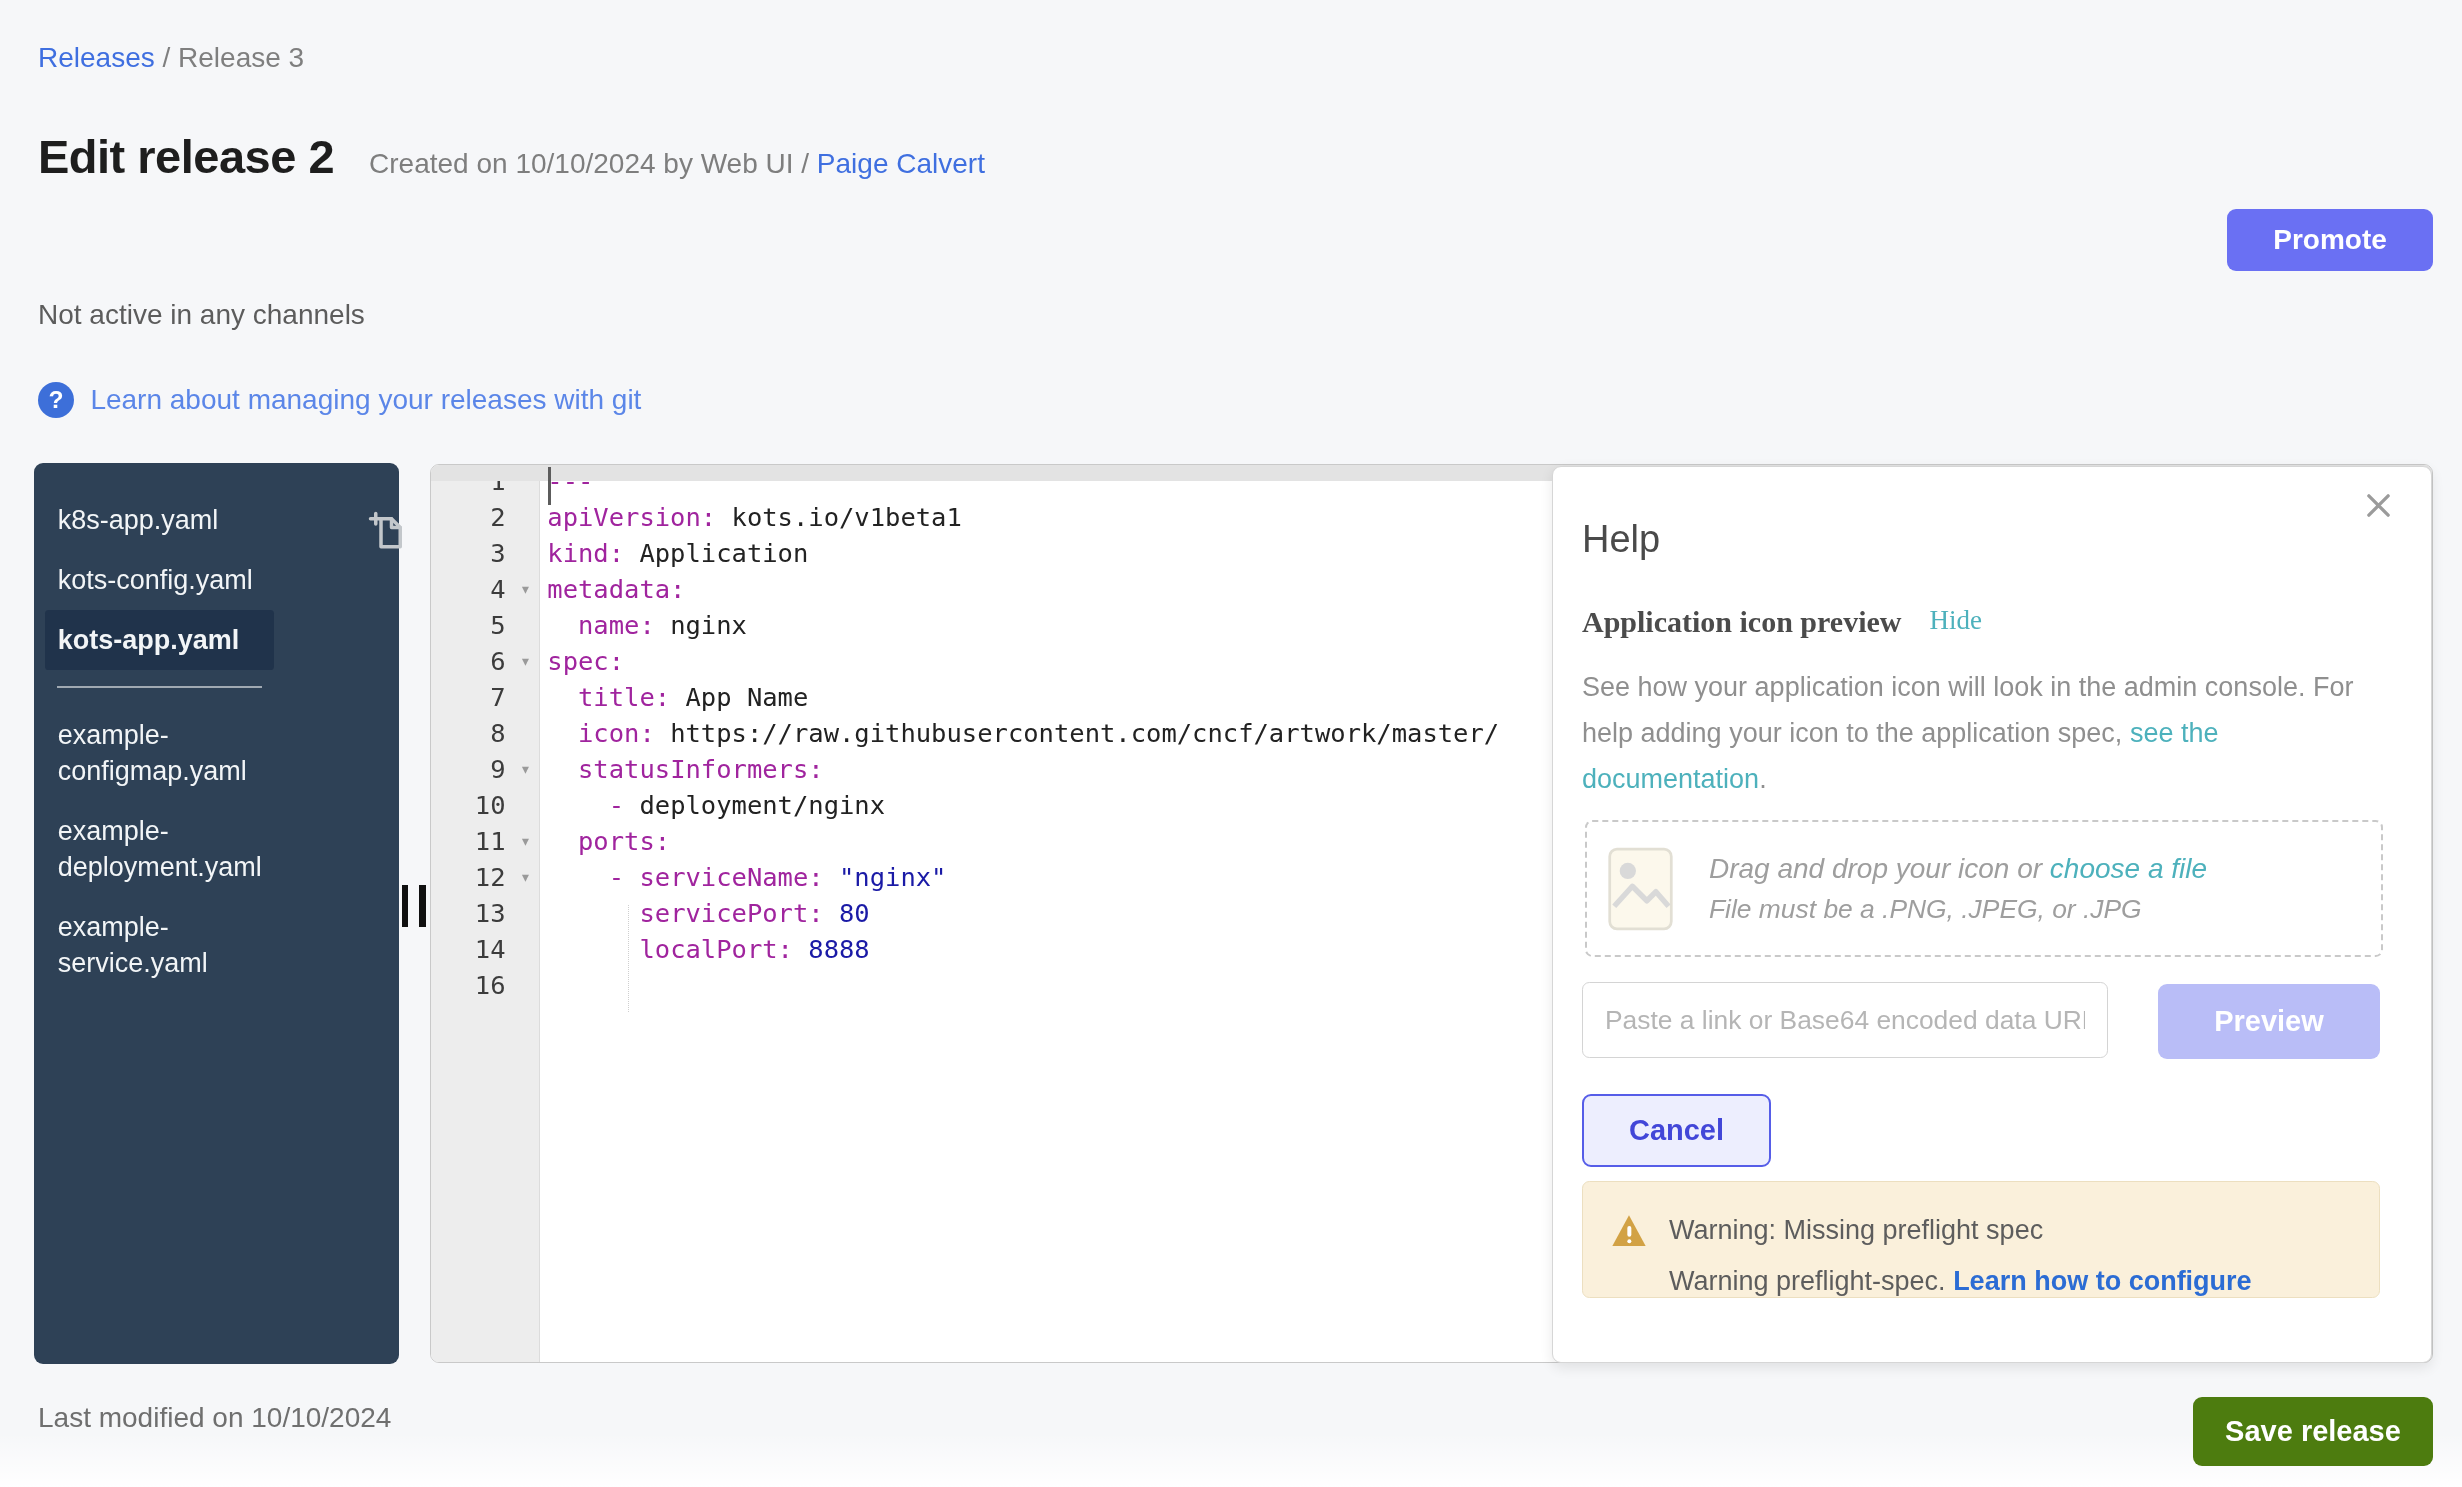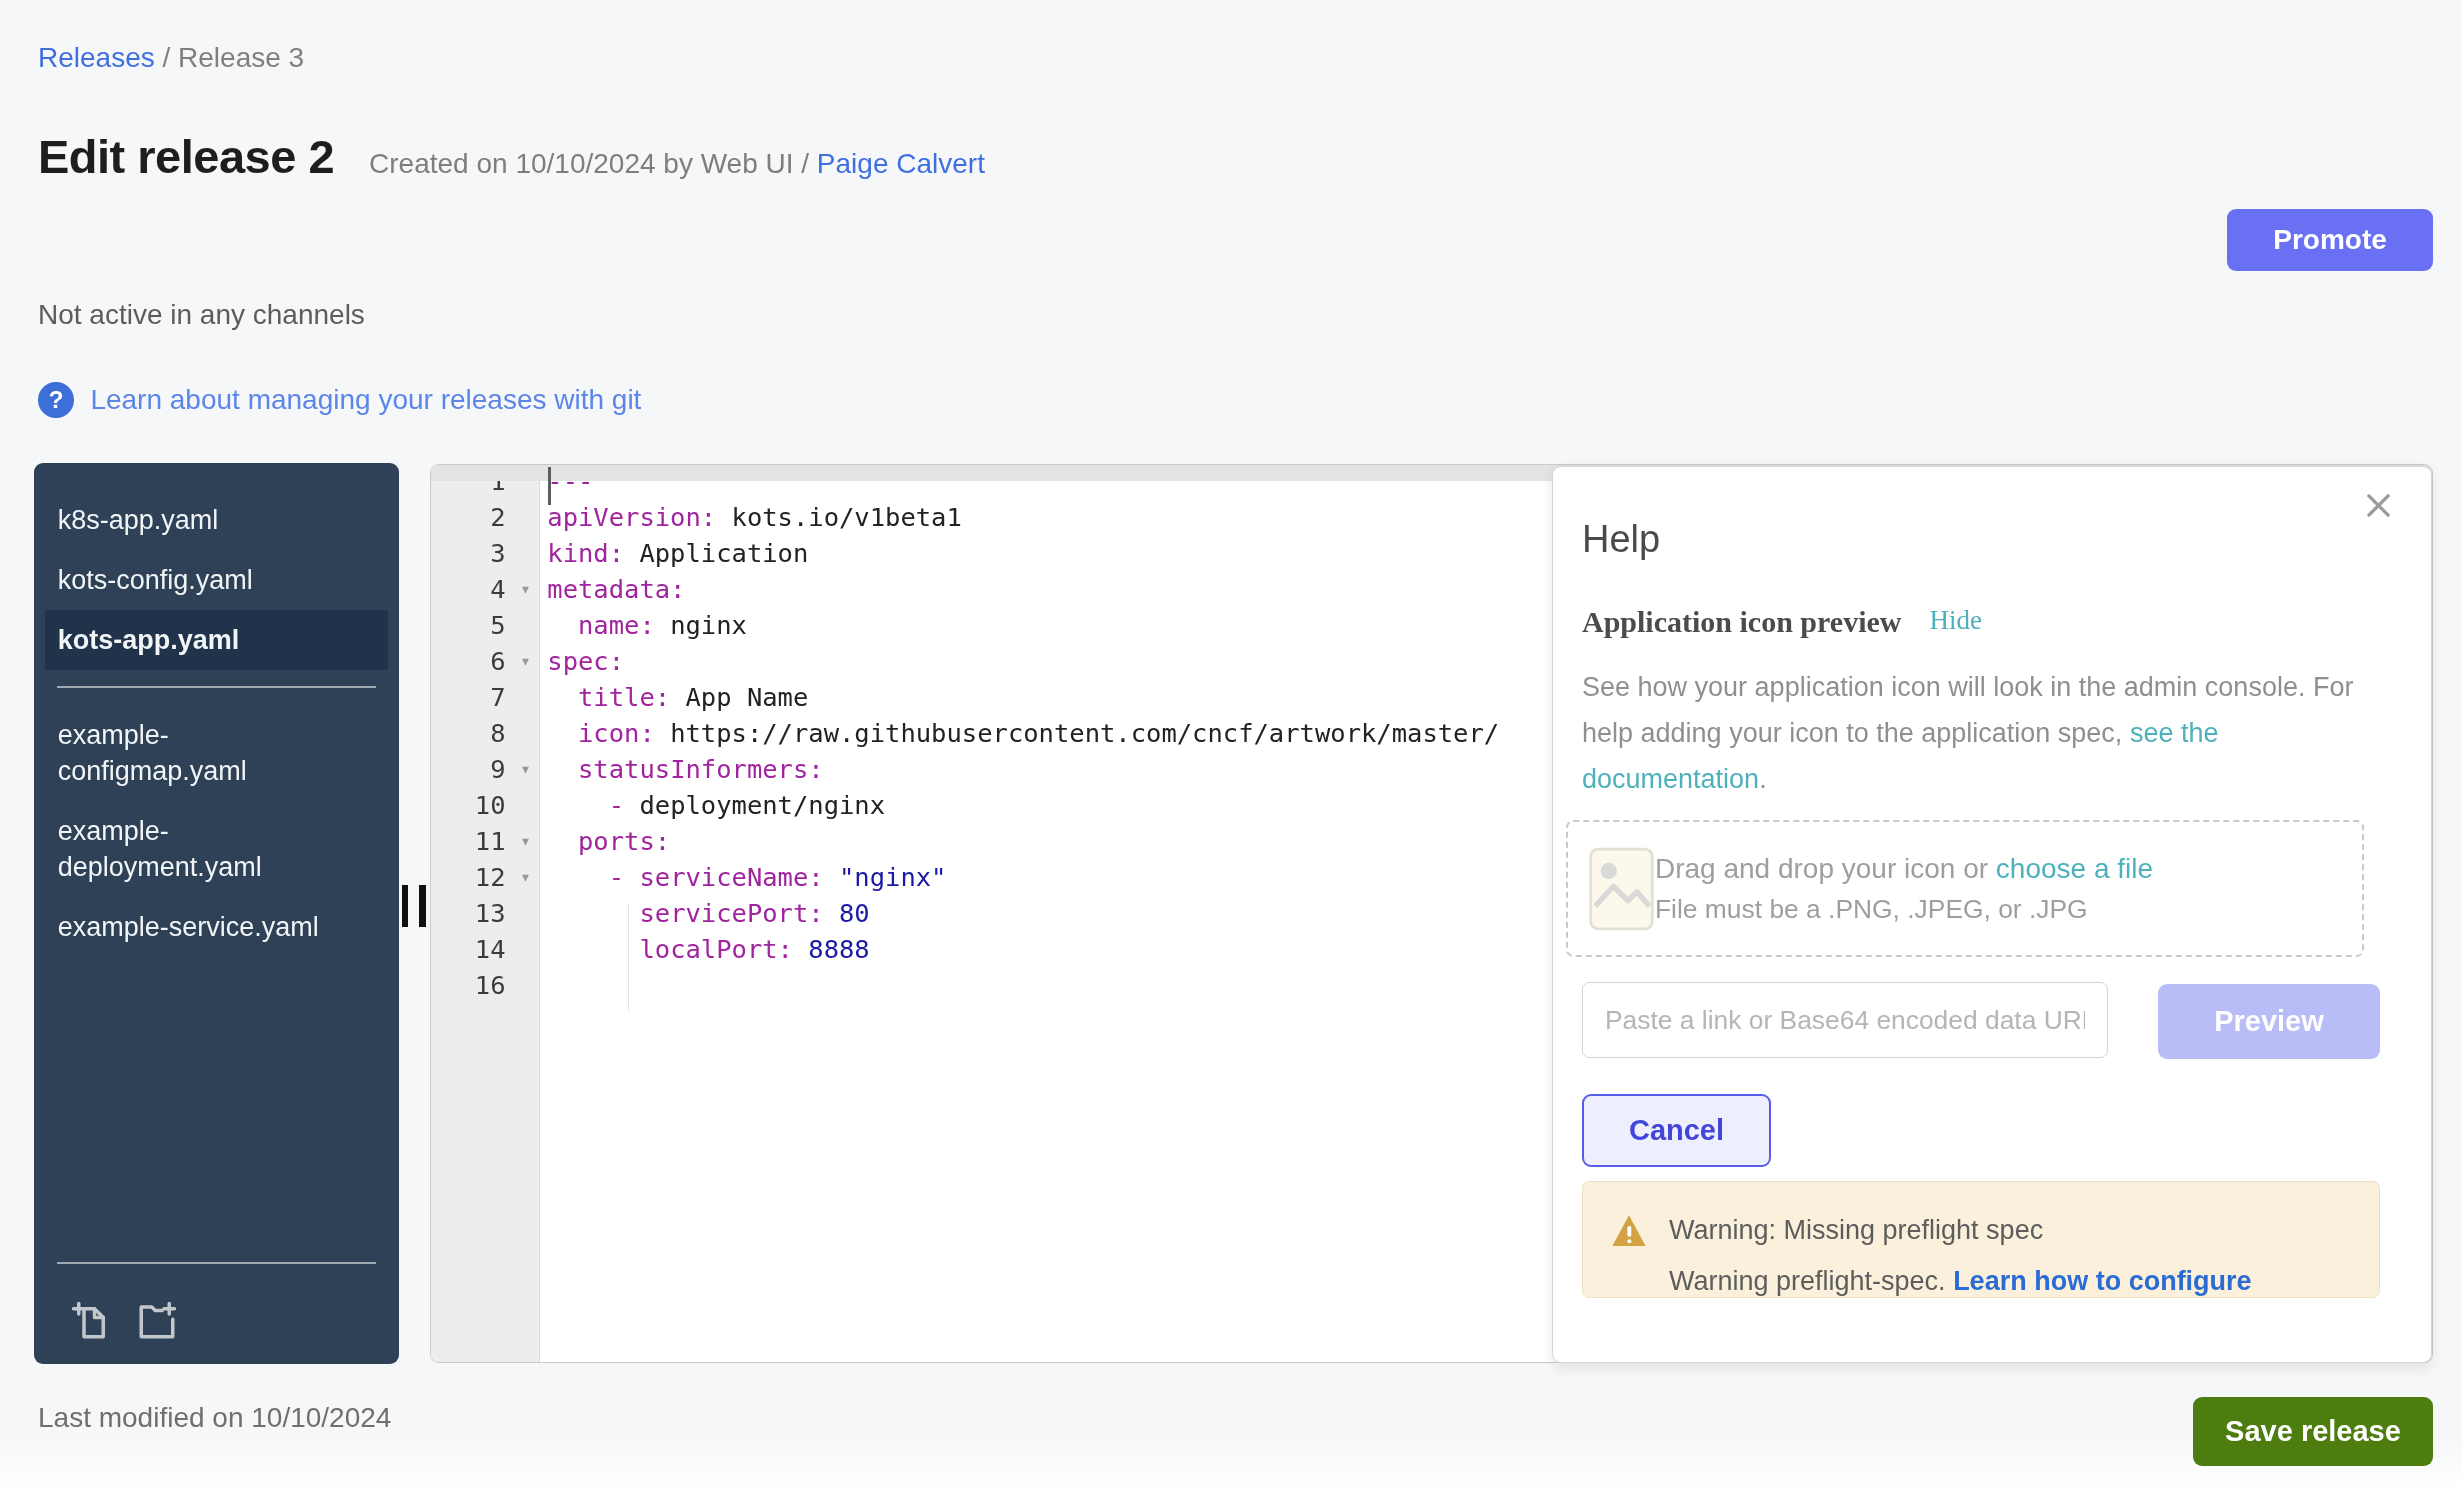--- a/index.html
+++ b/index.html
@@ -18,21 +18,21 @@
   .subtitle { position:absolute; left:38px; top:235px; font-size:28px; color:#545454; }
   .subtitle a { color:#3f6fe0; text-decoration:none; }
   .not-active { position:absolute; left:38px; top:299px; font-size:28px; color:#5c5c5c; }
   .btn { display:flex; align-items:center; justify-content:center; border:none; border-radius:9px; cursor:pointer; font-family:inherit; }
   .promote-btn { position:absolute; right:29px; top:209px; width:206px; height:62px; background:#6a70f3; color:#fff; font-size:28px; font-weight:700; }
   .git-row { position:absolute; left:38px; top:382px; display:flex; align-items:center; gap:16.4px; cursor:pointer; }
   .q-icon { width:36px; height:36px; border-radius:50%; background:#3d6fd9; color:#fff; font-size:24.6px; font-weight:700; display:flex; align-items:center; justify-content:center; }
   .git-label { font-size:28px; color:#5b86e8; }
 
   
-  .sidebar { position:absolute; left:34px; top:463px; width:365px; height:901px; background:#2e4156; border-radius:9px; display:flex; flex-direction:column; padding-top:27px; }
+  .sidebar { position:absolute; left:34px; top:463px; width:365px; height:901px; background:#2e4156; border-radius:9px; display:flex; flex-direction:row; padding-top:27px; }
   .file-item { margin:0 11px; padding:12px 12.7px; font-size:27px; line-height:36px; color:#f2f5f7; white-space:pre-line; border-radius:3.6px; cursor:pointer; }
   .file-item.selected { background:#20334b; font-weight:700; }
   .sb-divider { height:1.8px; background:rgba(255,255,255,0.55); margin:16.4px 23px; }
   .sb-spacer { flex:1; }
   .sb-footer { padding:20px 0 22px 36px; display:flex; gap:24px; }
   .sb-footer svg { cursor:pointer; }
 
   
   .editor-card { position:absolute; left:430px; top:464px; width:2003px; height:899px; background:#fff; border:1.8px solid #c9c9c9; border-radius:9px; overflow:hidden; }
   .editor-topstrip { position:absolute; left:0; right:0; top:0; height:16.4px; background:#e3e3e3; }
@@ -56,21 +56,21 @@
 
   
   .help-panel { position:absolute; left:1552px; top:466px; width:880px; height:897px; background:#fff; border:1.8px solid #d6d6d6; border-radius:9px; box-shadow:0 4.6px 12.7px rgba(0,0,0,0.09); overflow:hidden; }
   .close-x { position:absolute; top:22px; right:36px; cursor:pointer; }
   .help-title { position:absolute; left:29px; top:51px; font-size:38px; font-weight:500; color:#4a4a4a; }
   .section-row { position:absolute; left:29px; top:138px; display:flex; align-items:flex-start; gap:28px;font-family:Liberation Serif, serif; }
   .section-title { font-size:30px; font-weight:700; color:#4b4b4b; }
   .teal-link { color:#4db1bc; text-decoration:none; cursor:pointer; }
   .hide-link { font-size:27px; }
   .help-desc { position:absolute; left:29px; top:197px; width:774px; font-size:27px; line-height:46px; color:#8f8f8f; }
-  .dropzone { position:absolute; left:13px; top:353px; width:798px; height:137px; border:2.7px dashed #c9c9c9; border-radius:7.3px; display:flex; align-items:center; padding-left:20px; cursor:pointer; }
+  .dropzone { position:absolute; left:32px; top:353px; width:798px; height:137px; border:2.7px dashed #c9c9c9; border-radius:7.3px; display:flex; align-items:center; padding-left:20px; gap:35px; cursor:pointer;font-style:italic; }
   .dz-text .l1 { font-size:28px; color:#9e9e9e; }
   .dz-text .l2 { font-size:26.4px; color:#9e9e9e; margin-top:9px; }
   .url-input { position:absolute; left:29px; top:515px; width:526px; height:76px; border:1.8px solid #d4d4d4; border-radius:7.3px; font-size:26.4px; color:#555; padding:0 22px; font-family:inherit; outline:none; background:#fff; }
   .url-input::placeholder { color:#b5b5b5; }
   .preview-btn { position:absolute; left:605px; top:517px; width:222px; height:75px; background:#b9bdf7; color:#fff; font-size:29px; font-weight:700; }
   .cancel-btn { position:absolute; left:29px; top:616px; width:189px; height:73px; background:#edeefe; border:2.7px solid #565de8; color:#4246d8; font-size:29px; font-weight:700;margin-top:11px; }
   .warning-box { position:absolute; left:29px; top:714px; width:798px; height:117px; background:#faf0db; border:0.9px solid #ecdfc0; border-radius:7.3px; overflow:hidden; }
   .warn-icon { position:absolute; left:25.5px; top:29px; }
   .warn-l1 { position:absolute; left:86px; top:33px; font-size:27px; color:#5d5d5d; }
   .warn-l2 { position:absolute; left:86px; top:84px; font-size:27px; color:#5d5d5d; white-space:nowrap; }

